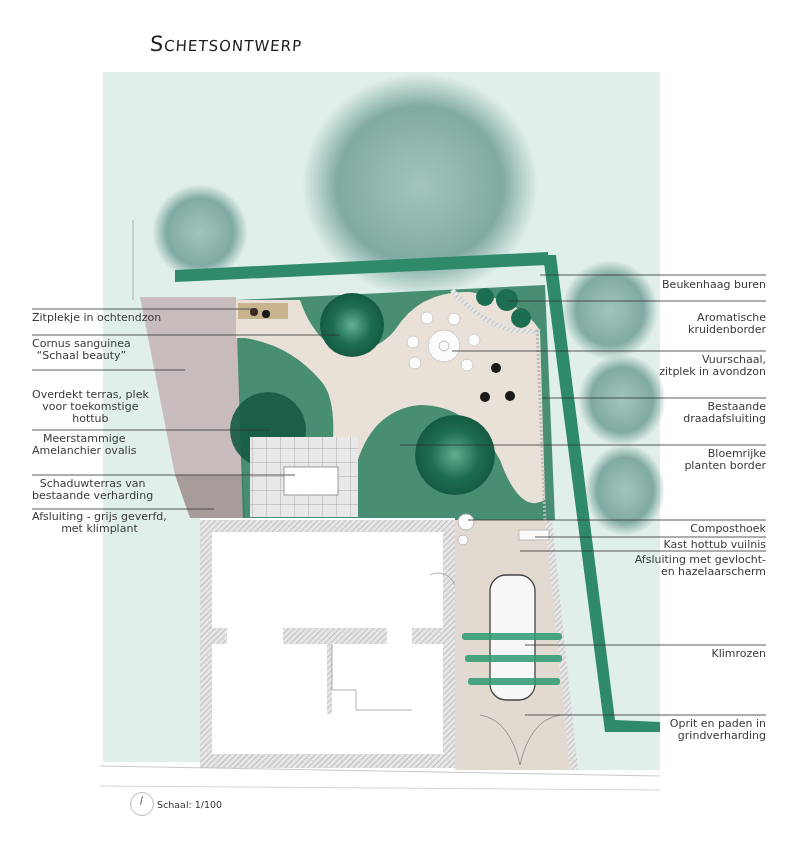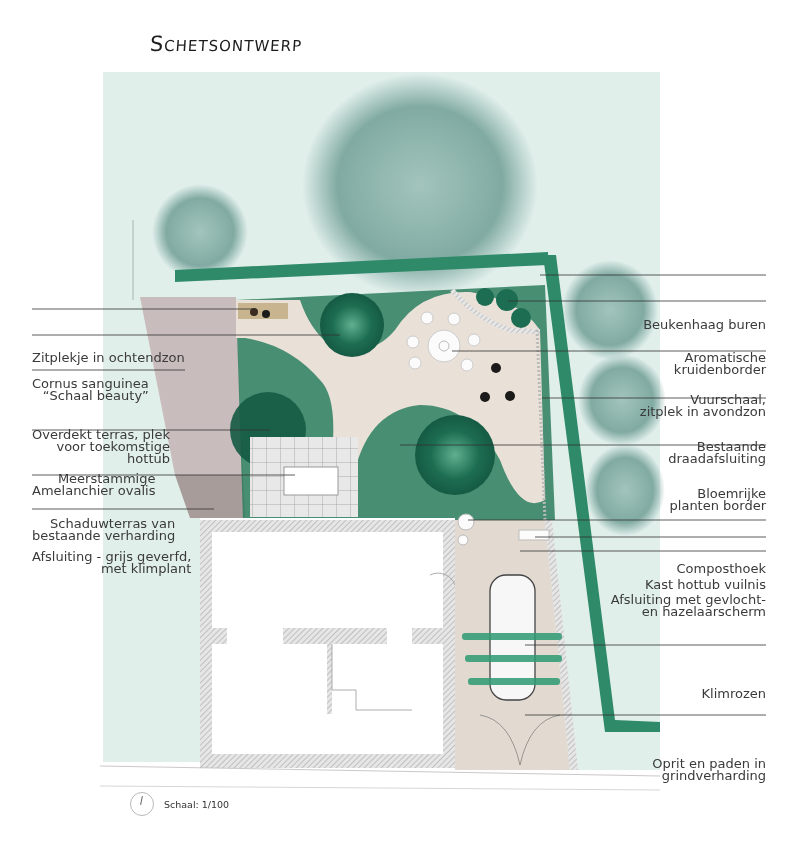--- a/index.html
+++ b/index.html
@@ -1,22 +1,22 @@
 <!DOCTYPE html>
 <html><head>
 <meta charset="utf-8">
 <style>
   html, body { margin: 0; padding: 0; background: #ffffff; }
   body { width: 800px; height: 849px; position: relative; overflow: hidden; font-family: "DejaVu Sans", sans-serif; }
   .title { position: absolute; left: 150px; top: 32px; font-family: "DejaVu Sans", sans-serif; font-size: 21px; letter-spacing: 1px; font-variant: small-caps; color: #1c1c1c; font-weight: normal; transform: skewX(-4deg); }
   .plan { position: absolute; left: 0; top: 0; width: 800px; height: 849px; }
-  .label { position: absolute; font-size: 13px; line-height: 12px; color: #3a3a3a; white-space: pre-line; margin-top: 40px; }
-  .label.left { left: 32px; text-align: right; }
+  .label { position: absolute; font-size: 11px; line-height: 12px; color: #3a3a3a; white-space: pre-line; }
+  .label.left { left: 32px; text-align: center; }
   .label.right { right: 34px; text-align: right; }
-  .scale { position: absolute; left: 130px; top: 792px; display: flex; align-items: center; gap: 10px; }
+  .scale { position: absolute; left: 130px; top: 792px; display: flex; align-items: center; gap: 3px; }
   .scale-icon { width: 22px; height: 22px; border: 1px solid #b9b9b9; border-radius: 50%; position: relative; }
   .scale-icon::after { content: ""; position: absolute; left: 10px; top: 3px; width: 1px; height: 9px; background: #666; transform: rotate(12deg); }
   .scale-text { font-size: 9.5px; color: #333; }
 </style>
 </head>
 <body>
 
 <div class="title">Schetsontwerp</div>
 
 <svg class="plan" viewBox="0 0 800 849" xmlns="http://www.w3.org/2000/svg">

